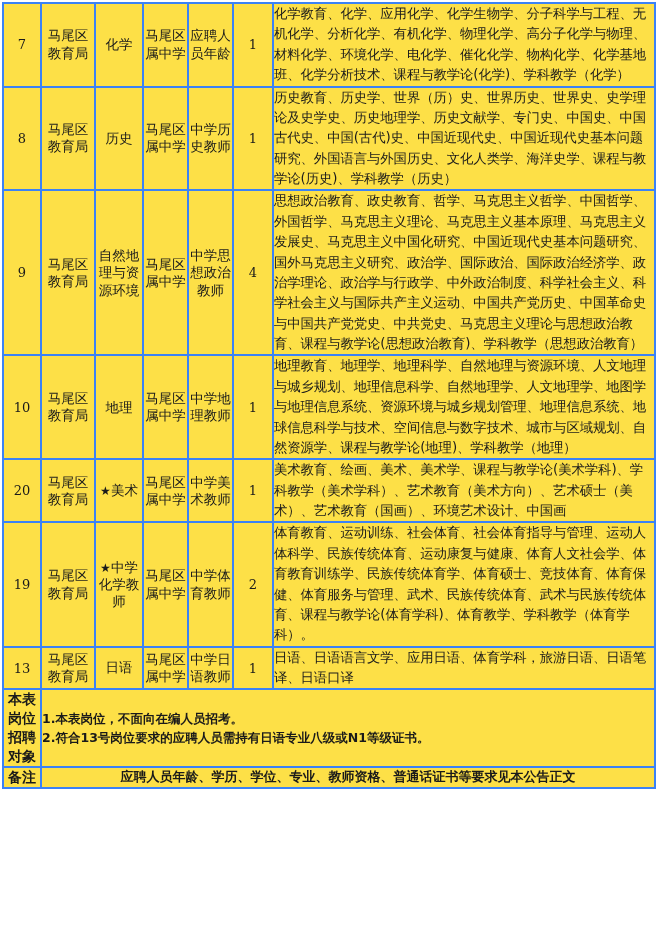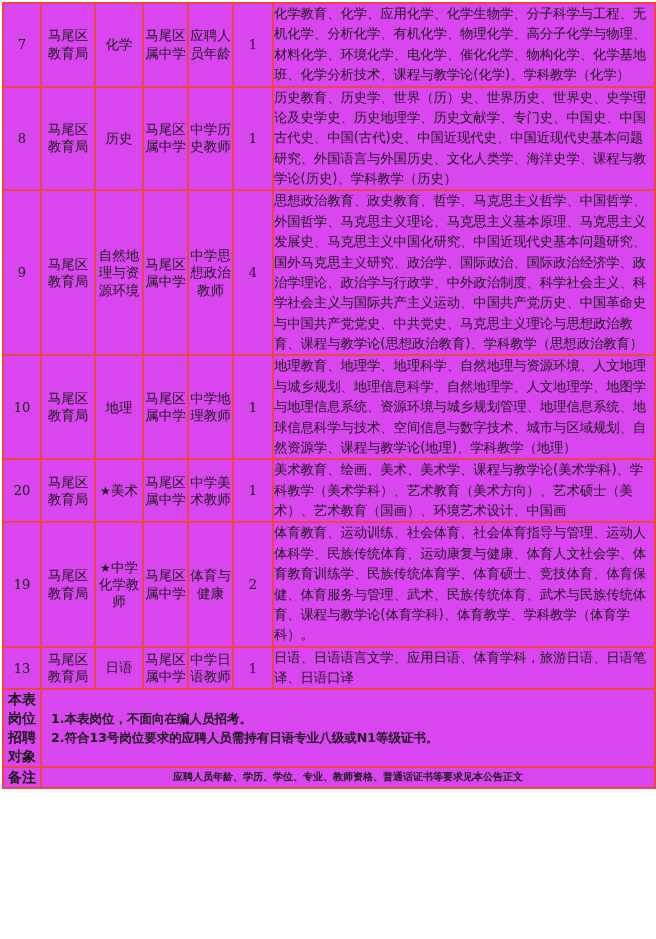--- a/index.html
+++ b/index.html
@@ -19,24 +19,24 @@
     overflow: hidden;
     box-sizing: border-box;
   }
   table.rec {
     border-collapse: collapse;
     width: 652px;
     margin: 2px 0 0 2px;
     table-layout: fixed;
   }
   table.rec td {
-    border: 2px solid #ef4444;
+    border: 2px solid #3b82f6;
     vertical-align: middle;
     padding: 0;
-    background: #d946ef;
+    background: #fde047;
   }
   
   col.c-no    { width: 38px; }
   col.c-dept  { width: 54px; }
   col.c-subj  { width: 48px; }
   col.c-sch   { width: 45px; }
   col.c-post  { width: 45px; }
   col.c-num   { width: 40px; }
   col.c-req   { width: 382px; }
 
@@ -80,25 +80,25 @@
   }
   .footer-notes {
     text-align: left;
     font-size: 12.5px;
     font-weight: bold;
     line-height: 1.55;
     padding: 8px 6px 8px 8px;
   }
   .footer-remark {
     text-align: center;
-    font-size: 10px;
+    font-size: 13px;
     font-weight: bold;
     padding: 6px 4px;
   }
-  .note-line { display: block; padding-left: 9px; }
+  .note-line { display: block; }
 </style>
 </head>
 <body>
 
 <div id="page">
   <table class="rec">
     <colgroup>
       <col class="c-no">
         <col class="c-dept">
         <col class="c-subj">
@@ -157,21 +157,21 @@
         <td class="cell-center">中学美术教师</td>
         <td class="cell-num">1</td>
         <td class="cell-req">美术教育、绘画、美术、美术学、课程与教学论(美术学科)、学科教学（美术学科）、艺术教育（美术方向）、艺术硕士（美术）、艺术教育（国画）、环境艺术设计、中国画</td>
       </tr>
 
       <tr>
         <td class="cell-no">19</td>
         <td class="cell-center">马尾区教育局</td>
         <td class="cell-center"><span class="star">★</span><span>中学化学教师</span></td>
         <td class="cell-center">马尾区属中学</td>
-        <td class="cell-center">体育与健康</td>
+        <td class="cell-center">中学体育教师</td>
         <td class="cell-num">2</td>
         <td class="cell-req">体育教育、运动训练、社会体育、社会体育指导与管理、运动人体科学、民族传统体育、运动康复与健康、体育人文社会学、体育教育训练学、民族传统体育学、体育硕士、竞技体育、体育保健、体育服务与管理、武术、民族传统体育、武术与民族传统体育、课程与教学论(体育学科)、体育教学、学科教学（体育学科）。</td>
       </tr>
 
       <tr>
         <td class="cell-no">13</td>
         <td class="cell-center">马尾区教育局</td>
         <td class="cell-center"><span class="star"></span><span>日语</span></td>
         <td class="cell-center">马尾区属中学</td>
         <td class="cell-center">中学日语教师</td>

